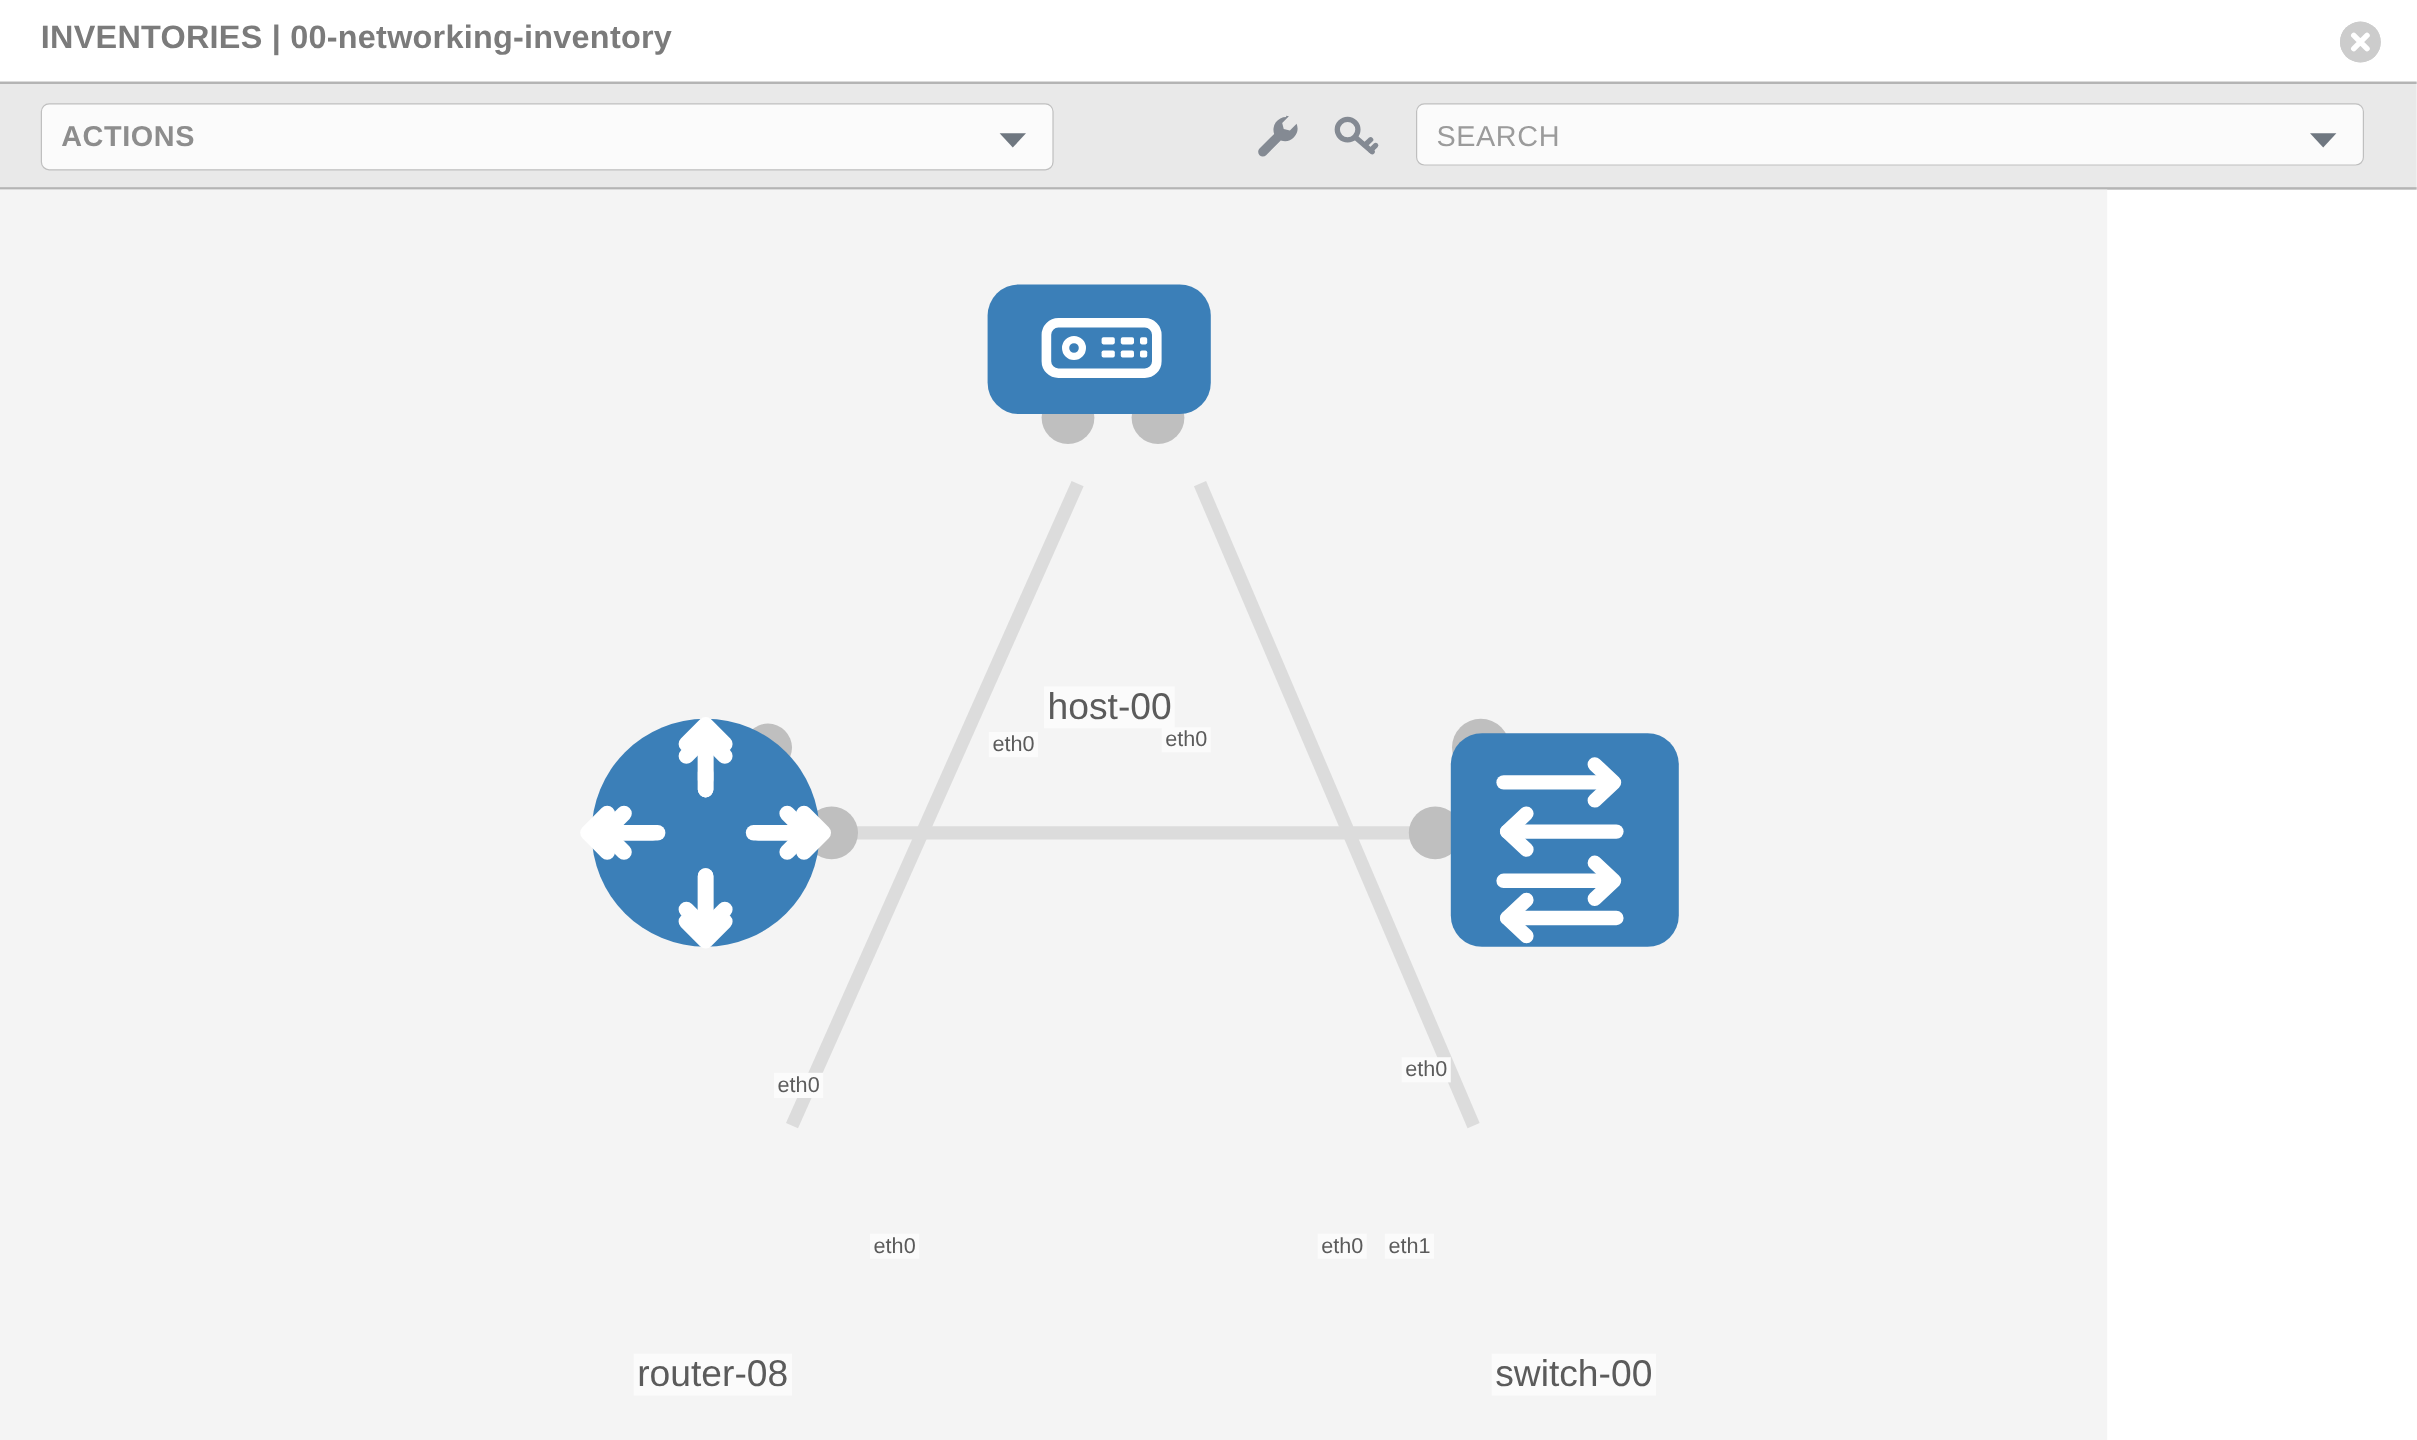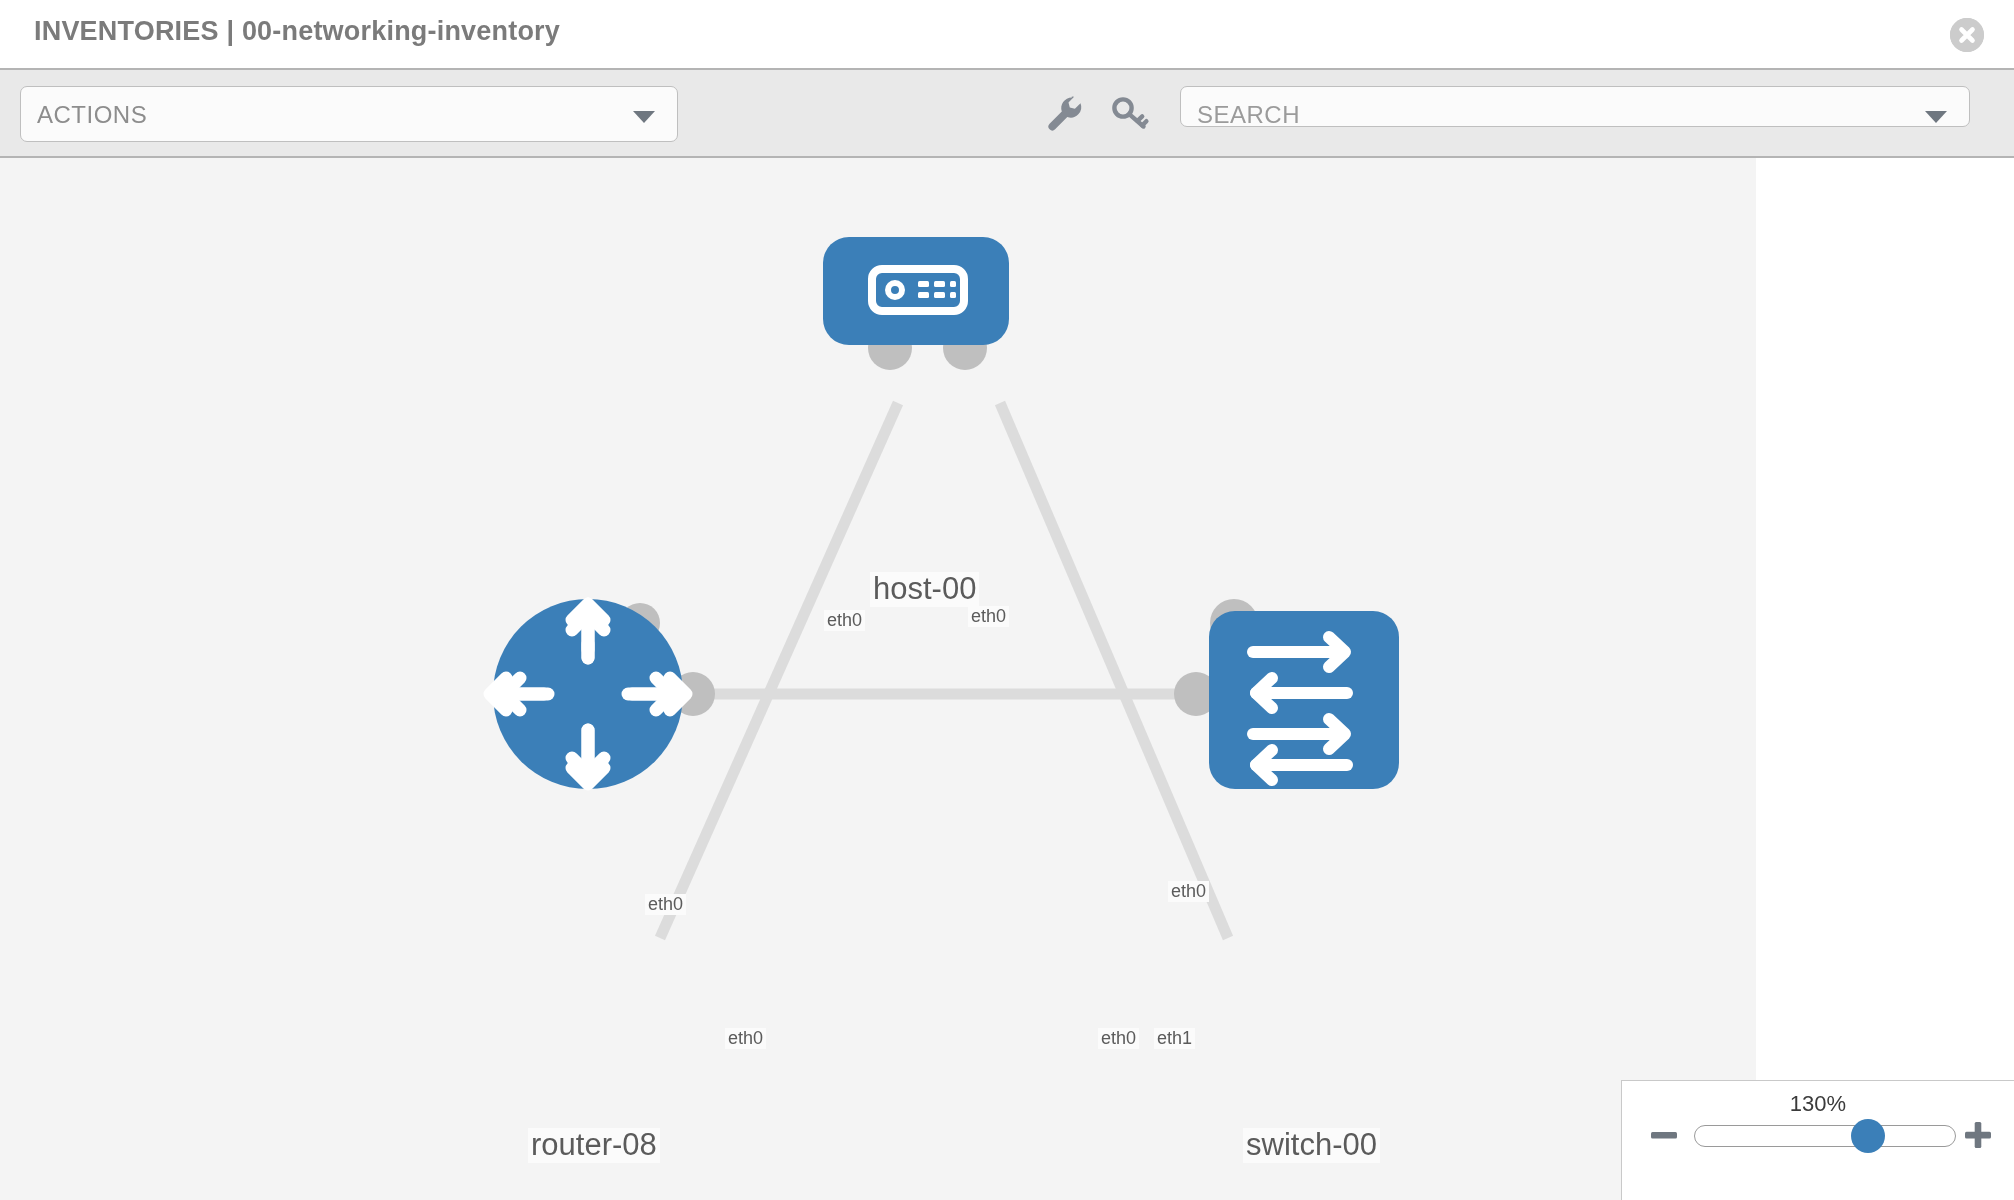--- a/index.html
+++ b/index.html
@@ -52,27 +52,28 @@
     left: 0; top: 68px;
     width: 2014px;
     height: 90px;
     background: #e9e9e9;
     border-top: 2px solid #b4b4b4;
     border-bottom: 2px solid #b4b4b4;
     box-sizing: border-box;
   }
   .actions-select {
     position: absolute;
-    left: 20px; top: 16px;
-    width: 658px; height: 56px;
+    left: 34px; top: 16px;
+    width: 844px; height: 56px;
     background: #fbfbfb;
     border: 1px solid #bfbfbf;
     border-radius: 7px;
     box-sizing: border-box;
     cursor: pointer;
+    font-weight: bold;
   }
   .actions-select .label {
     position: absolute;
     left: 16px; top: 14px;
     font-size: 24px;
     color: #8d8d8d;
     letter-spacing: 0.5px;
   }
   .caret {
     position: absolute;
@@ -88,21 +89,21 @@
     width: 46px; height: 46px;
     cursor: pointer;
   }
   .tool-icon.wrench { left: 1040px; }
   .tool-icon.key    { left: 1106px; }
   .tool-icon svg { display: block; width: 46px; height: 46px; }
 
   .search-box {
     position: absolute;
     left: 1180px; top: 16px;
-    width: 790px; height: 41px;
+    width: 790px; height: 52px;
     background: #fbfbfb;
     border: 1px solid #bfbfbf;
     border-radius: 7px;
     box-sizing: border-box;
     cursor: text;
   }
   .search-box .label {
     position: absolute;
     left: 16px; top: 14px;
     font-size: 24px;
@@ -308,33 +309,14 @@
 
     <div class="chip port" style="left:824px; top:452px;">eth0</div>
     <div class="chip port" style="left:968px; top:448px;">eth0</div>
     <div class="chip port" style="left:645px; top:736px;">eth0</div>
     <div class="chip port" style="left:1168px; top:723px;">eth0</div>
     <div class="chip port" style="left:725px; top:870px;">eth0</div>
     <div class="chip port" style="left:1098px; top:870px;">eth0</div>
     <div class="chip port" style="left:1118px; top:870px;margin-left:36px;">eth1</div>
   </div>
 
-  <div class="zoom-panel">
-    <div class="zoom-value">130%</div>
-
-    <div class="zoom-minus">
-      <svg viewBox="0 0 36 36" aria-hidden="true">
-        <rect x="5" y="15" width="26" height="6.4" rx="1.5" fill="#6f7780"></rect>
-      </svg>
-    </div>
-
-    <div class="zoom-track"></div>
-    <div class="zoom-thumb"></div>
-
-    <div class="zoom-plus">
-      <svg viewBox="0 0 36 36" aria-hidden="true">
-        <rect x="5" y="14.8" width="26" height="6.6" rx="1.5" fill="#6f7780"></rect>
-        <rect x="14.7" y="5" width="6.6" height="26" rx="1.5" fill="#6f7780"></rect>
-      </svg>
-    </div>
-  </div>
 
 </div>
 
 </body></html>

